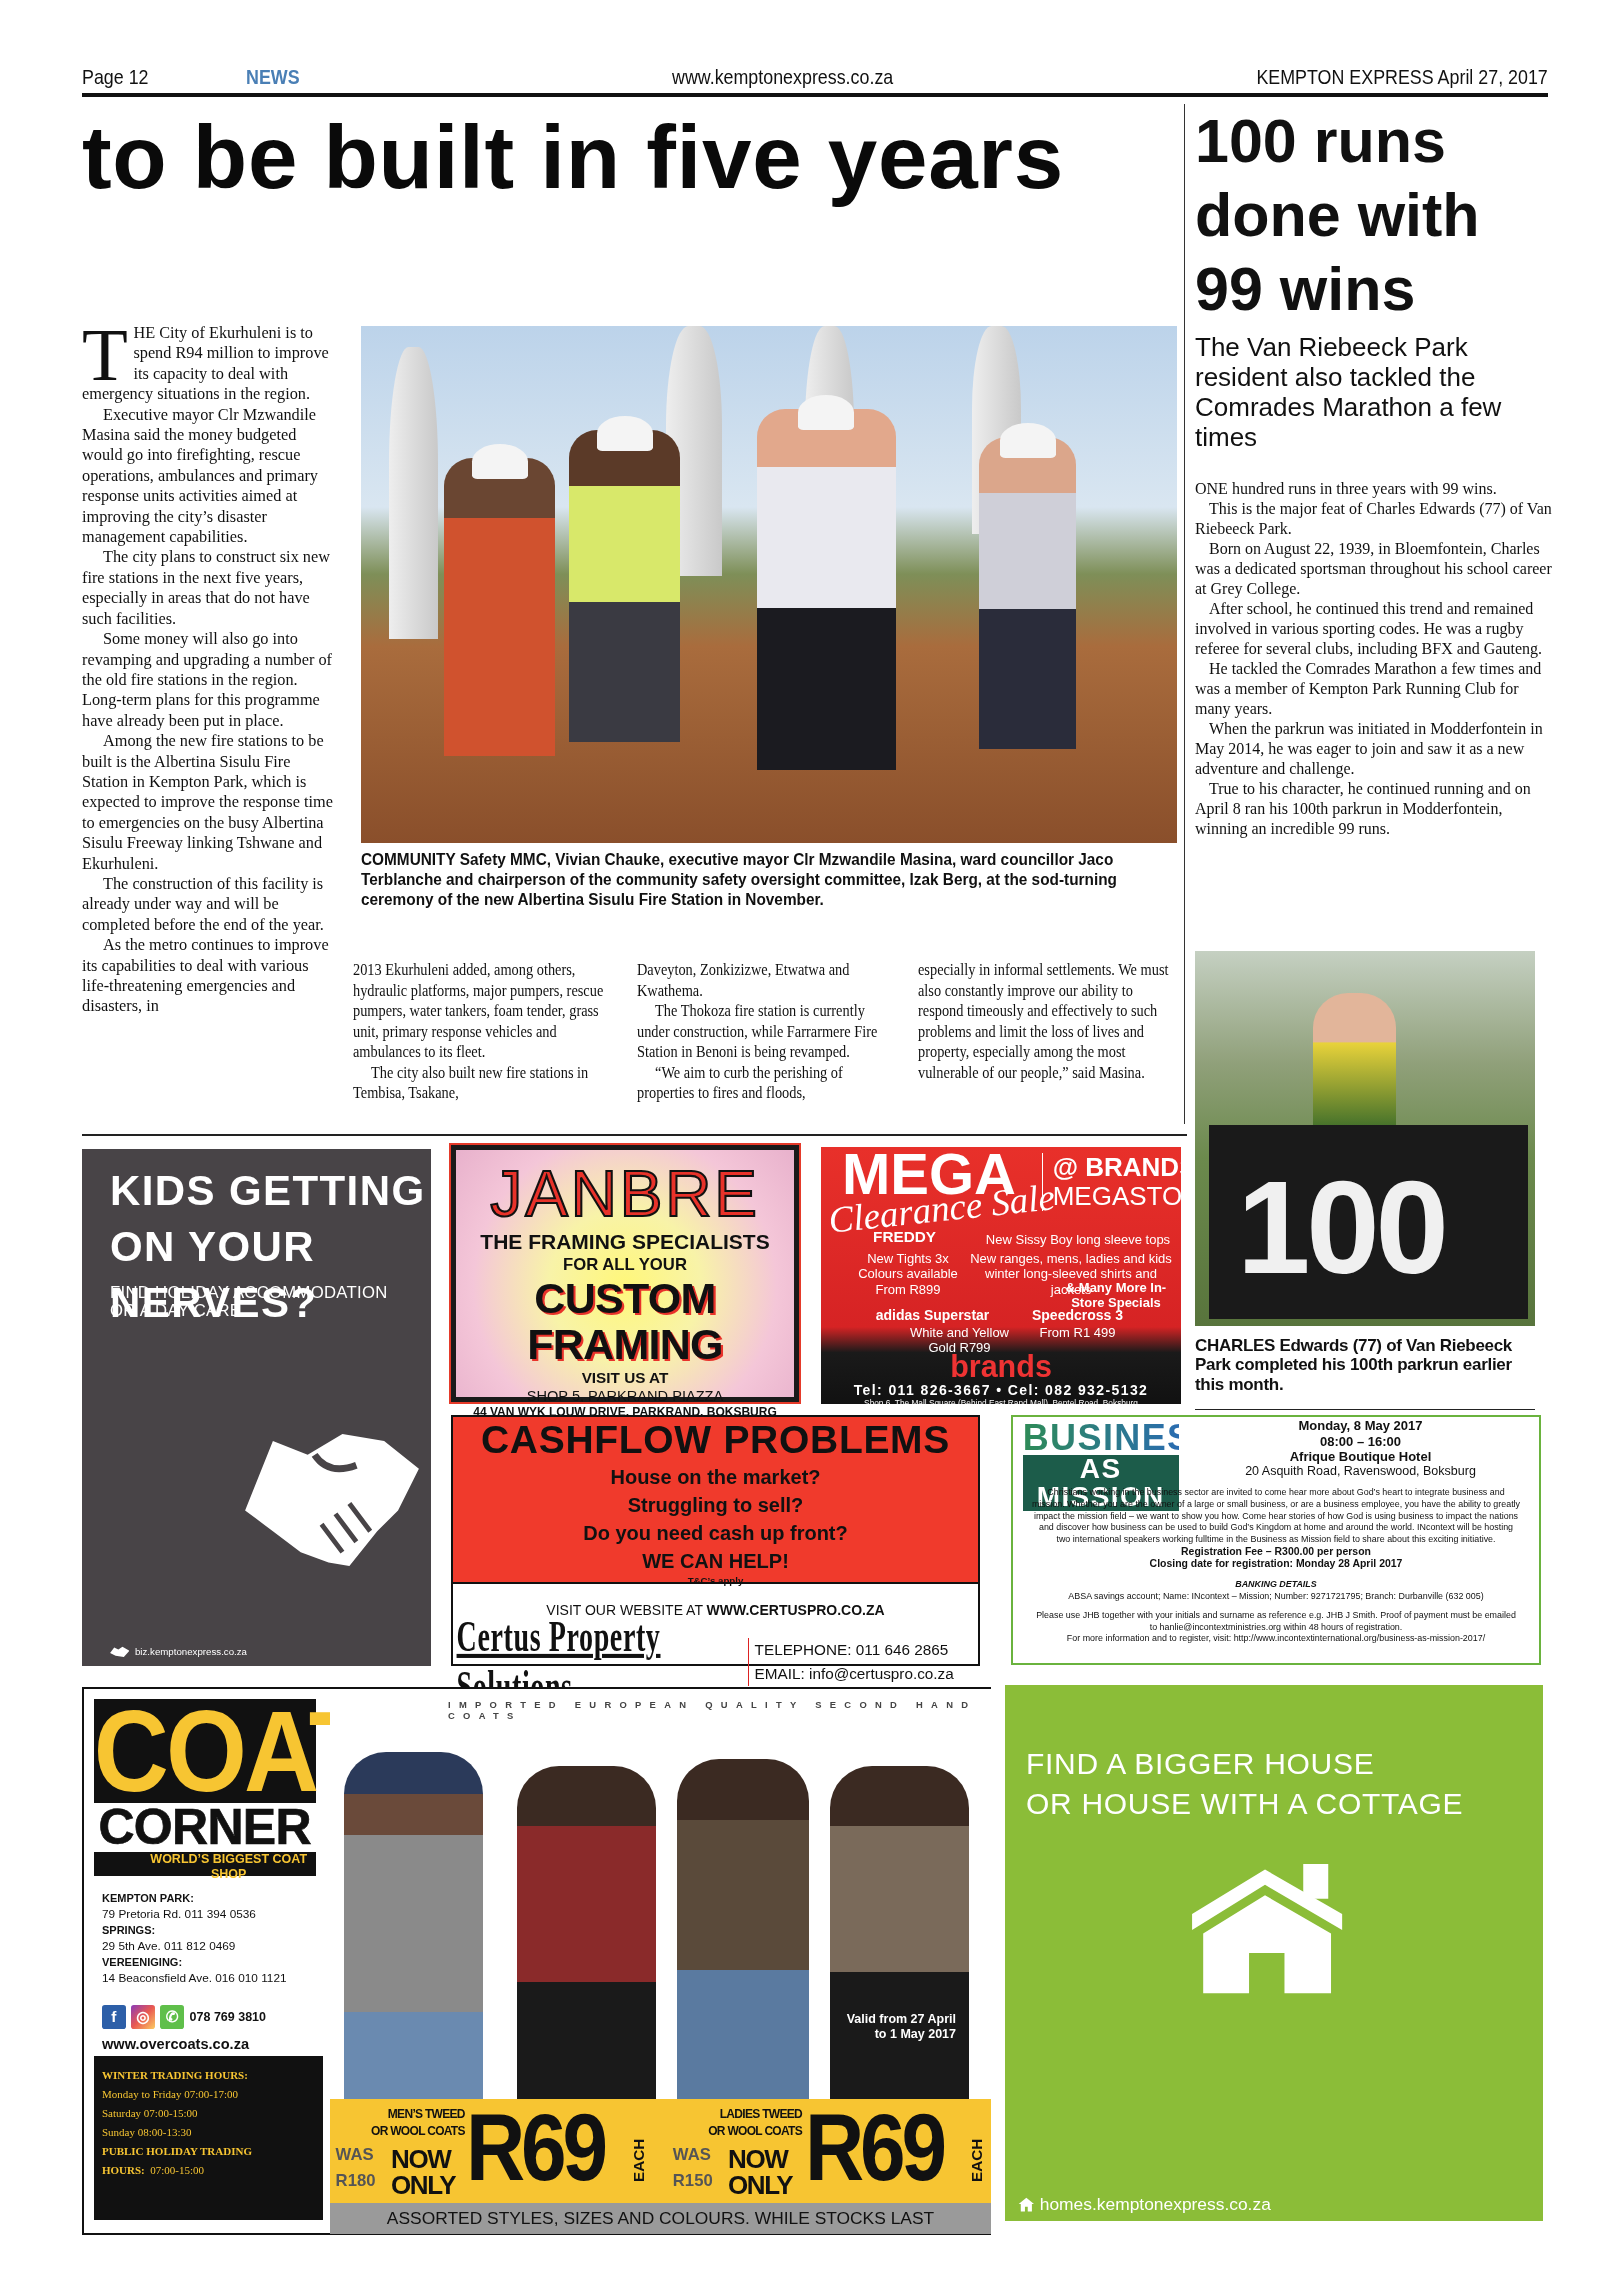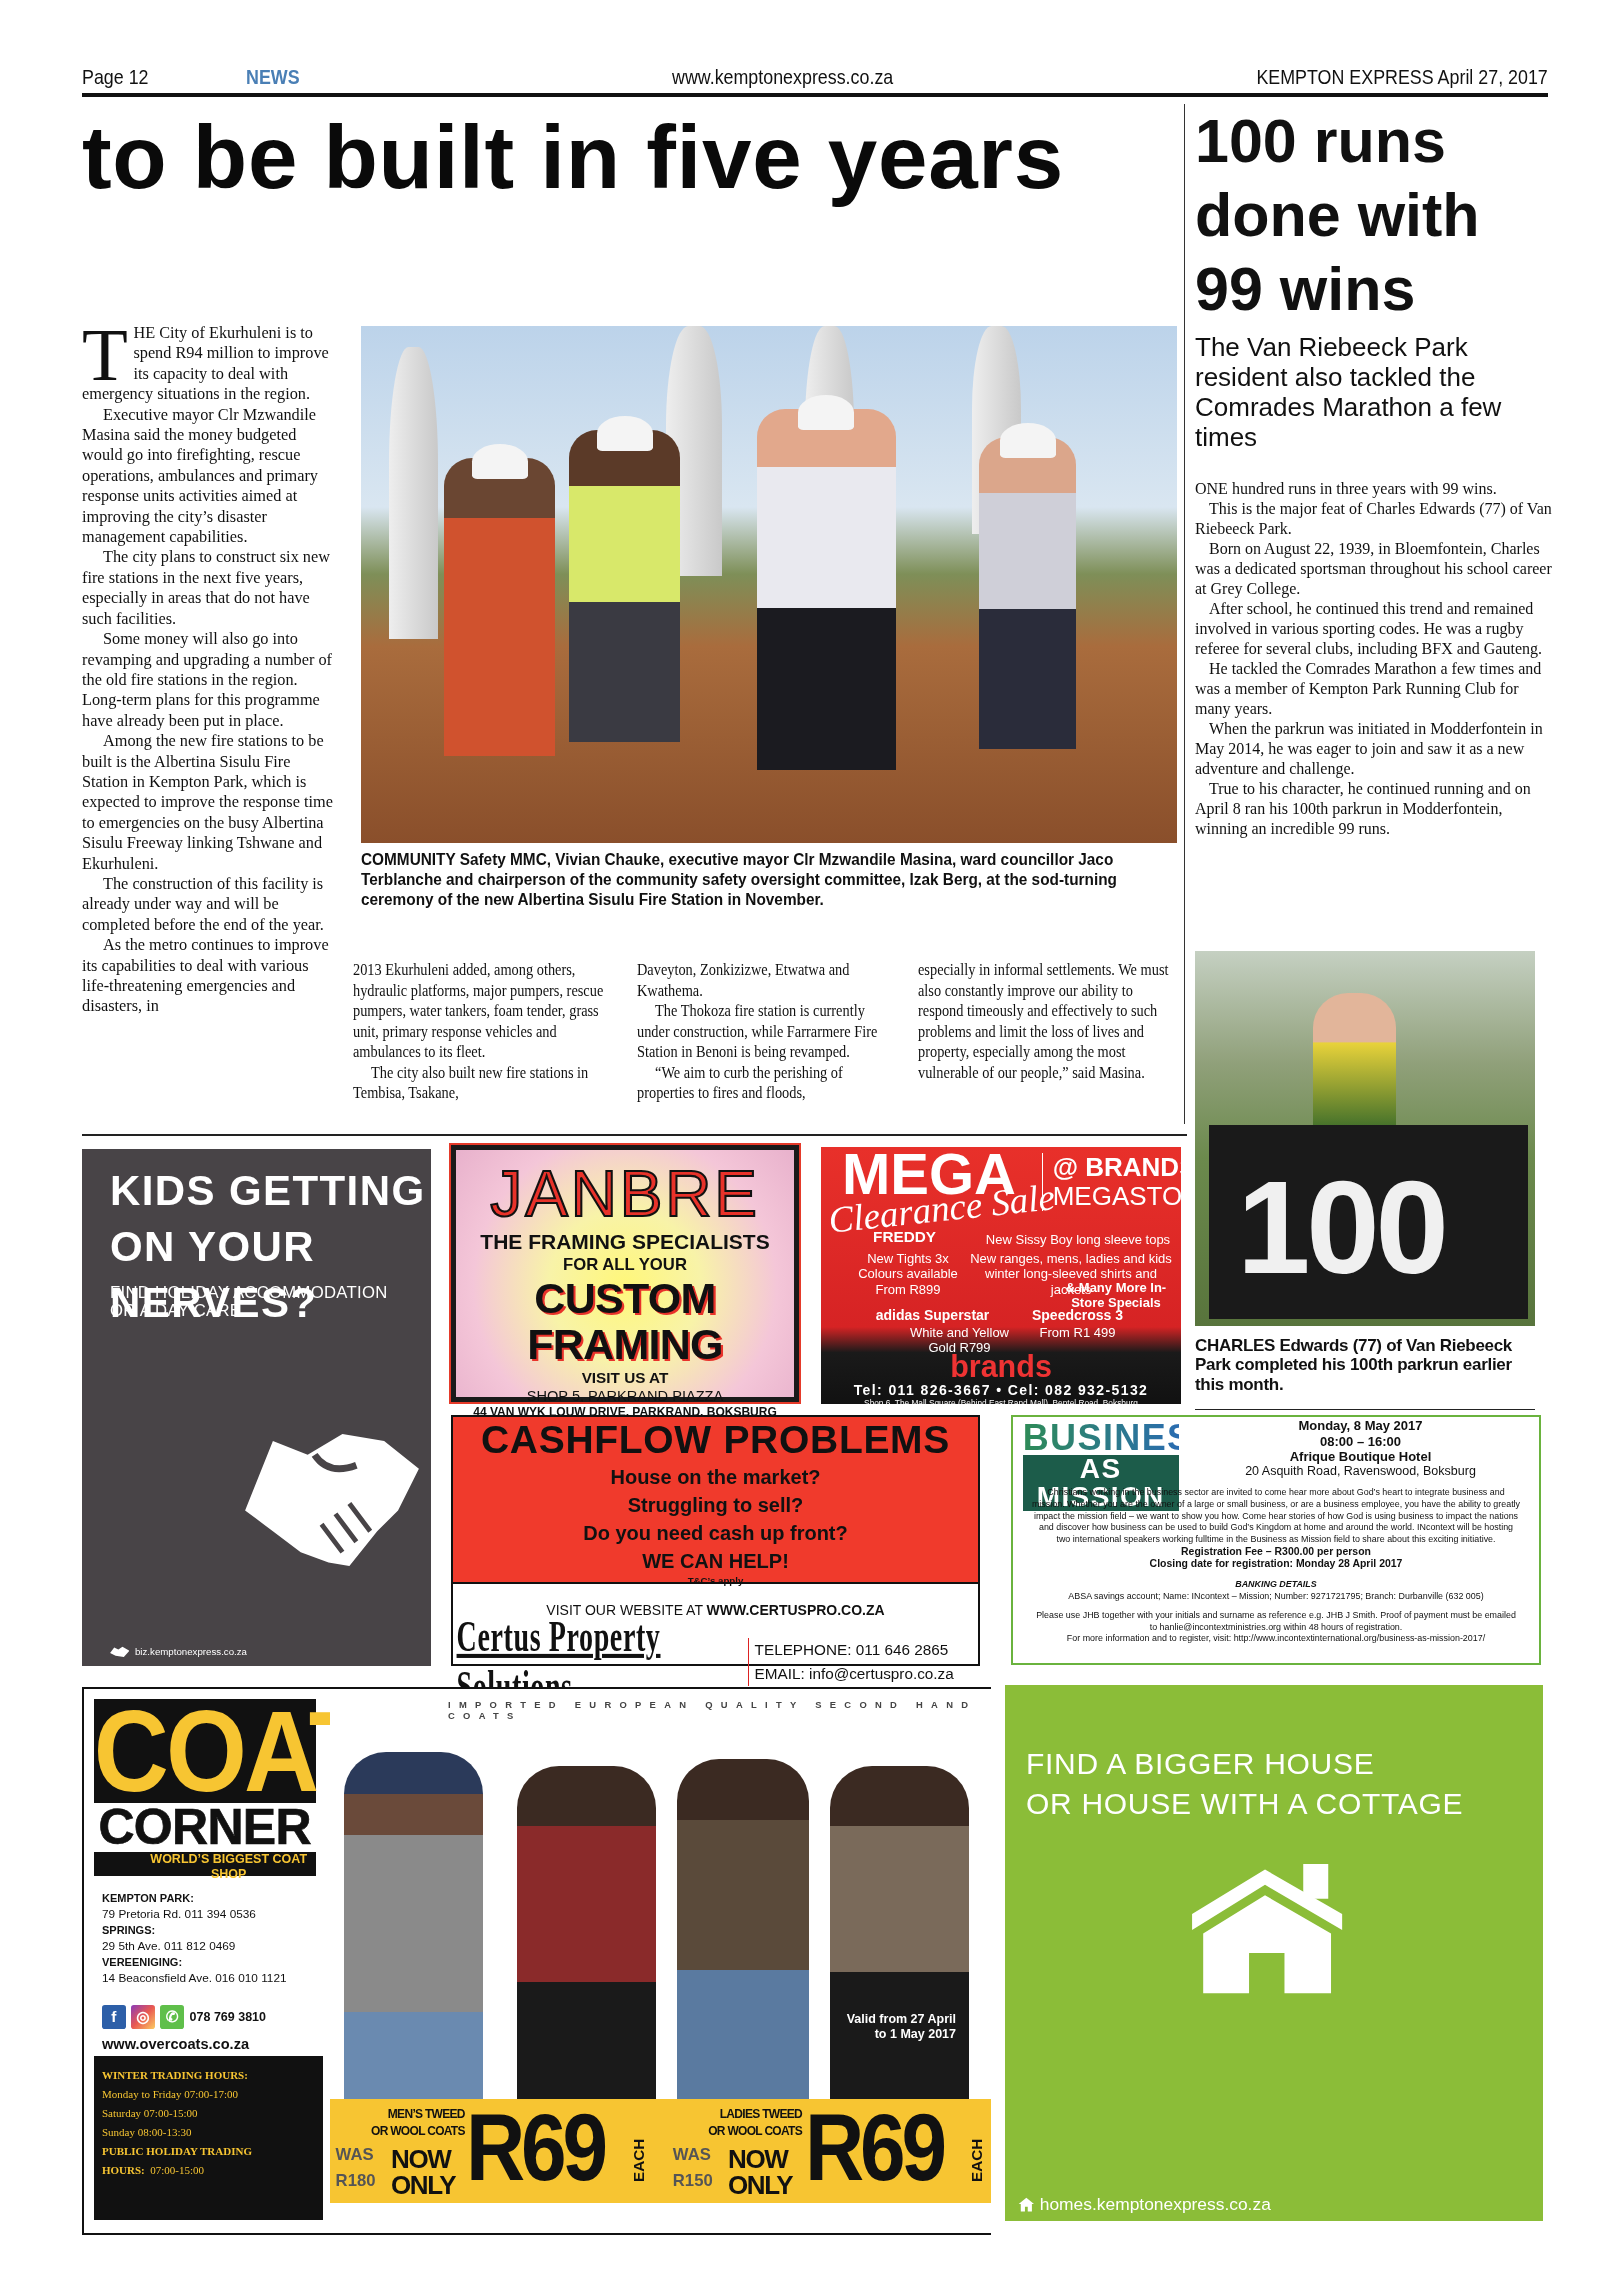--- a/index.html
+++ b/index.html
@@ -386,20 +386,21 @@
           <div>R150</div>
         </div>
         <div class="cp-now" style="left:58px;top:47px;">
           <div>NOW</div>
           <div>ONLY</div>
         </div>
         <div class="cp-big" style="left:135px;top:7px;">R69</div>
         <div class="cp-each" style="left:298px;top:83px;">EACH</div>
       </div>
     </div>
+    <div class="coat-assorted">ASSORTED STYLES, SIZES AND COLOURS. WHILE STOCKS LAST</div>
   </div>
 </div>
 
 <div class="abs ad-homes">
   <div class="t">
     <div>FIND A BIGGER HOUSE</div>
     <div>OR HOUSE WITH A COTTAGE</div>
   </div>
   <svg class="house" width="153" height="132" viewBox="0 0 220 190">
     <rect x="160" y="0" width="36" height="50" fill="#fff"></rect>

